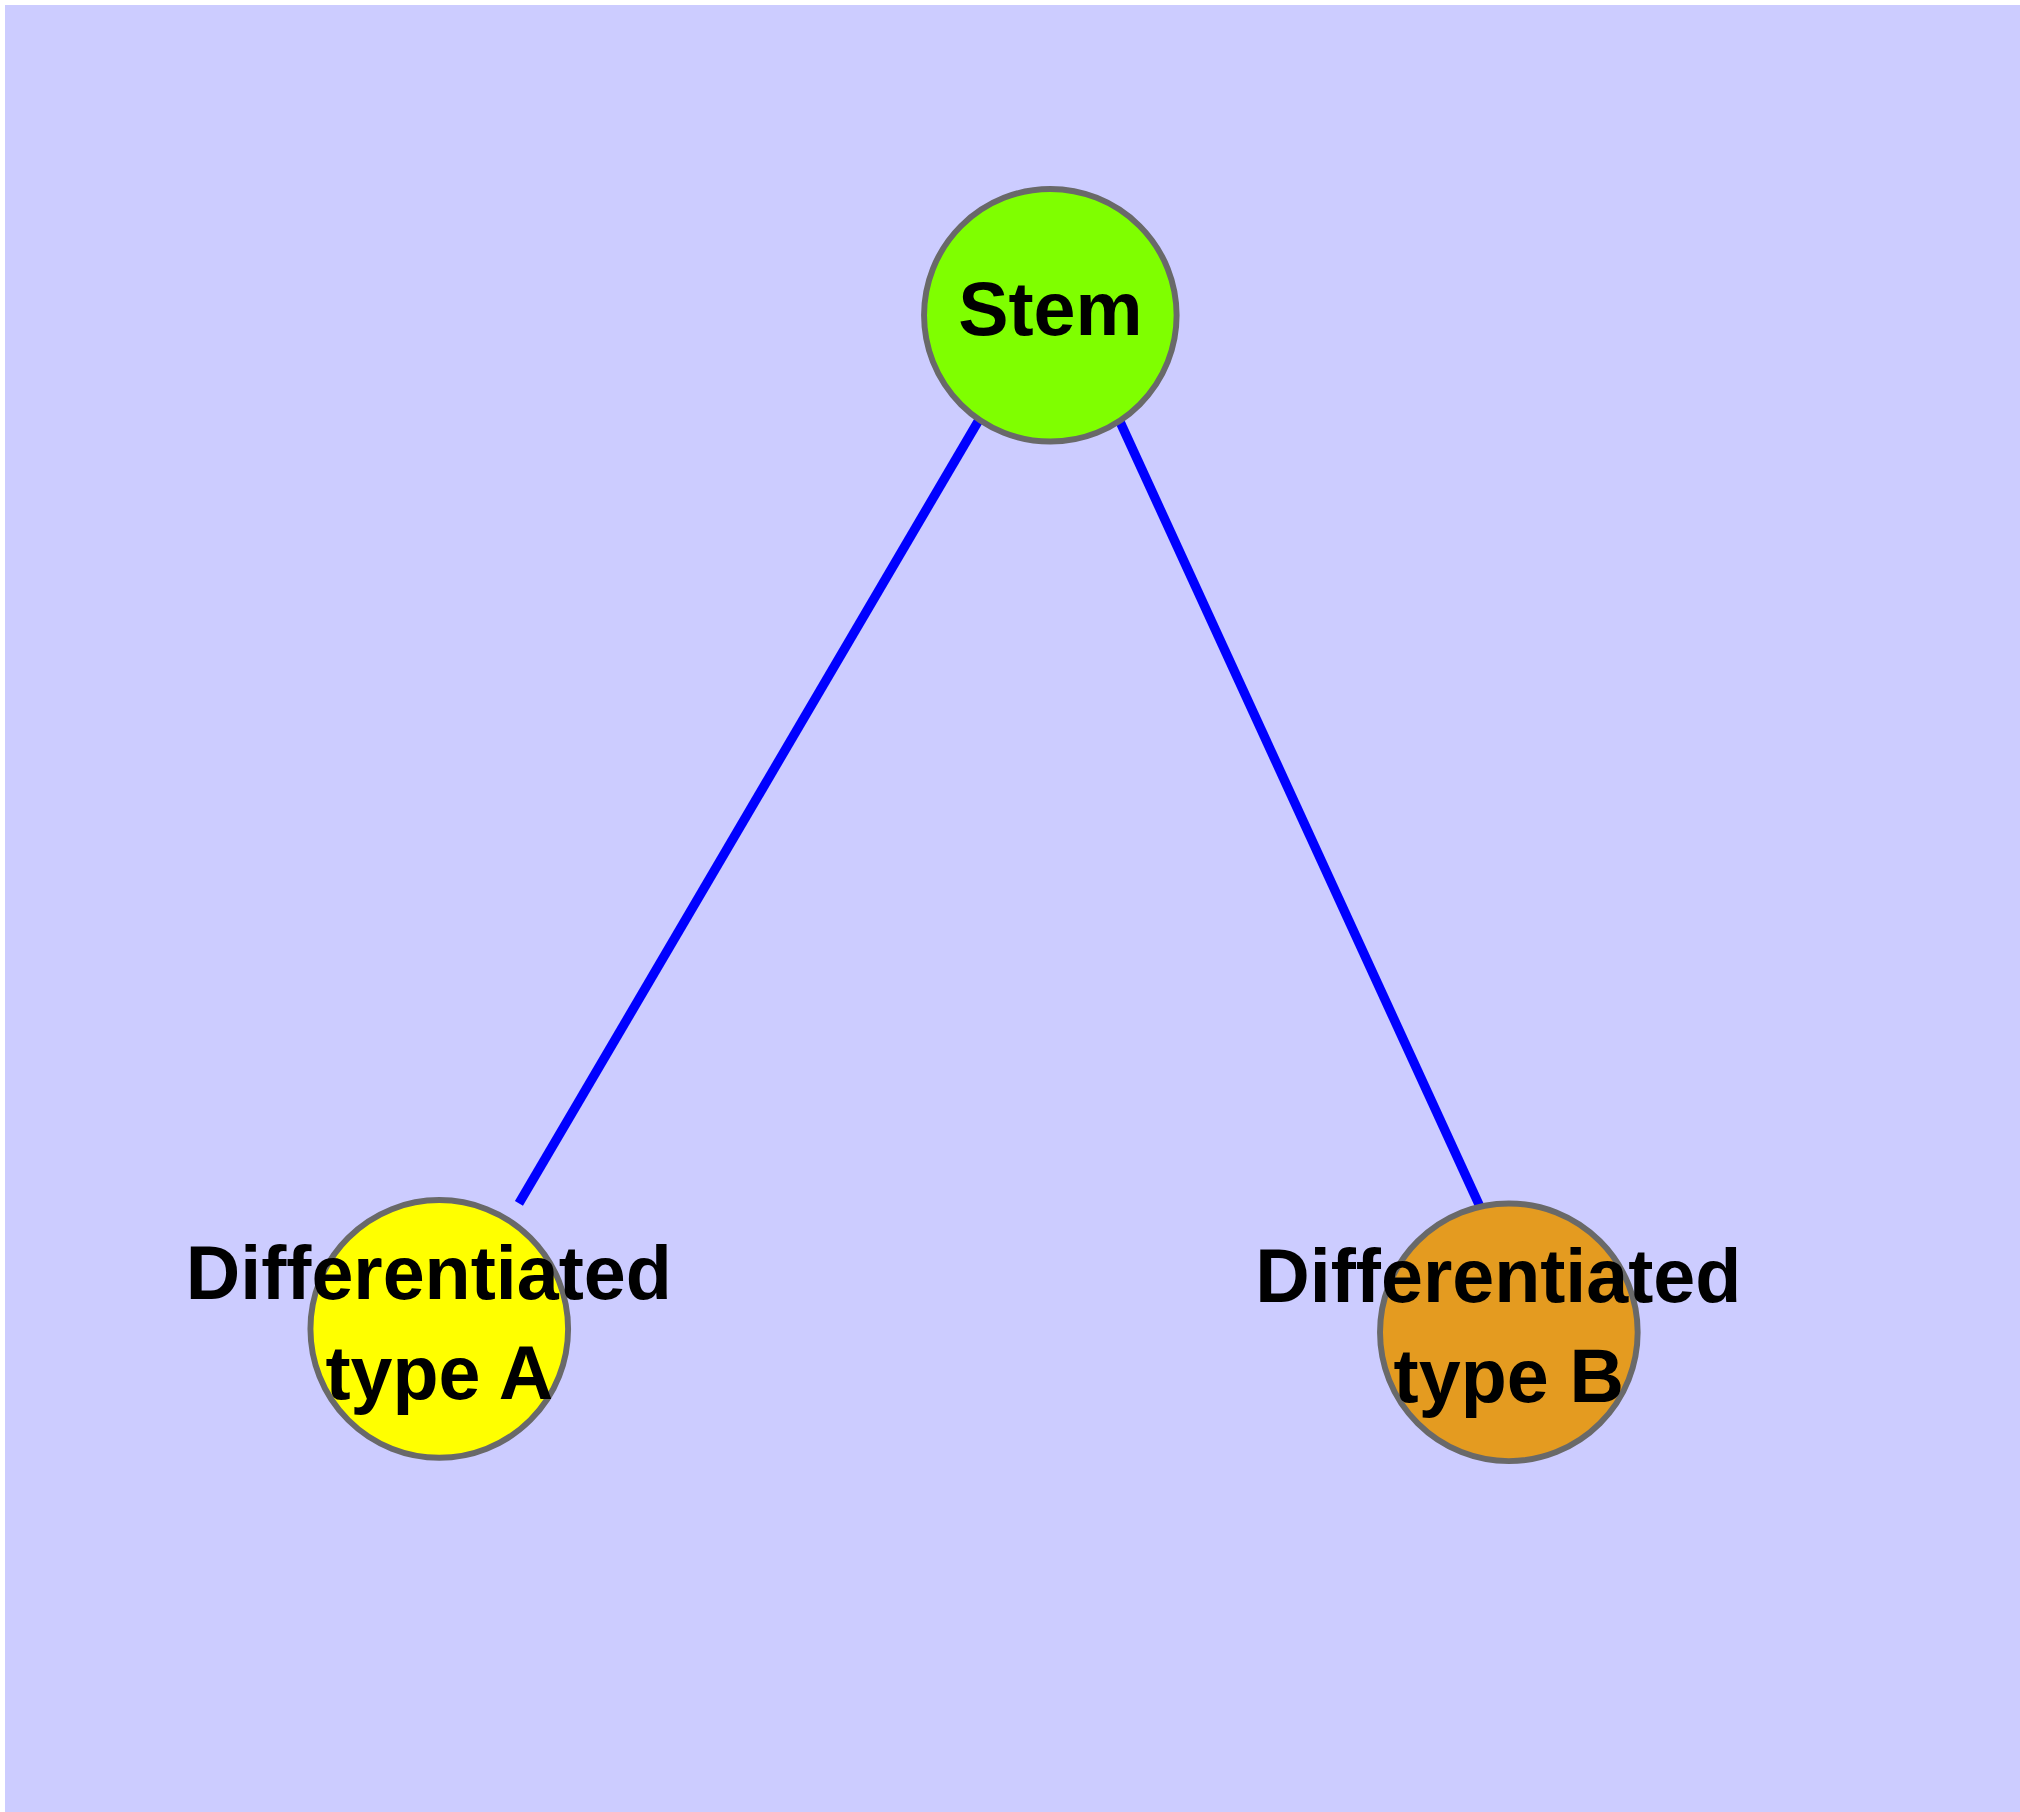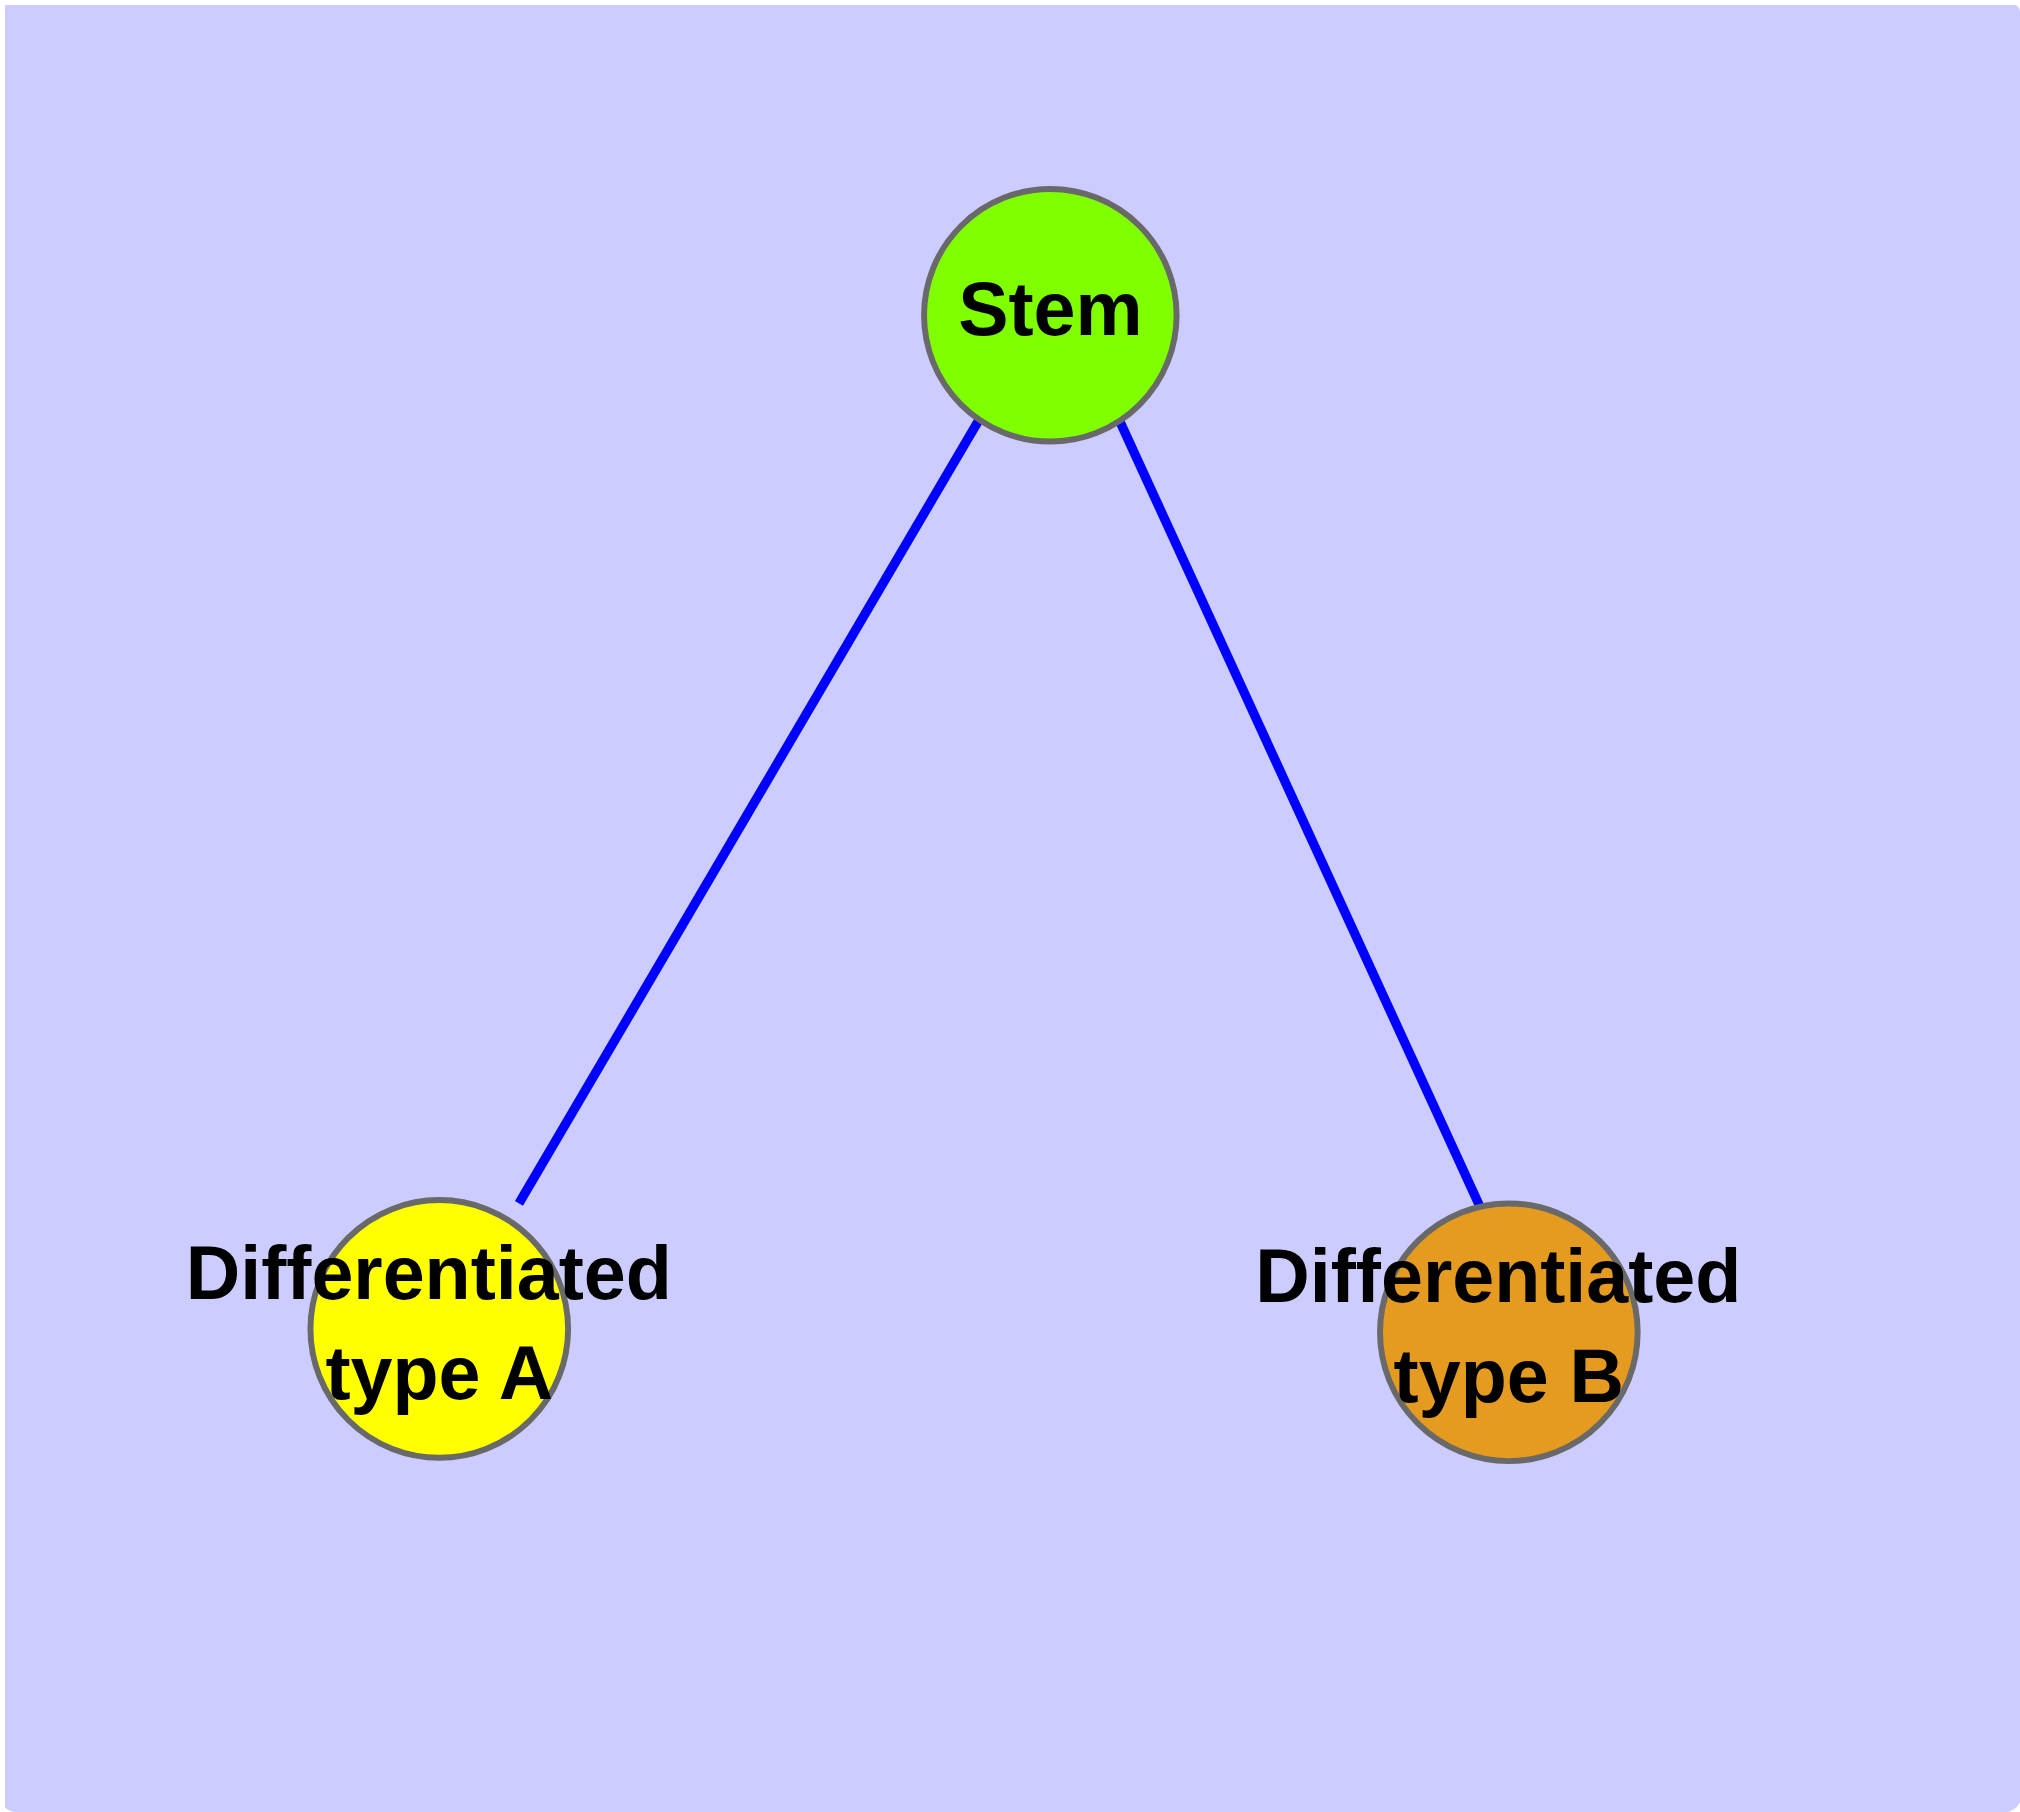--- a/index.html
+++ b/index.html
@@ -8,21 +8,20 @@
     padding: 0;
     background: #ffffff;
   }
   #canvas {
     position: relative;
     width: 2021px;
     height: 1812px;
     background: #ffffff;
     overflow: hidden;
     font-family: "Liberation Sans", sans-serif;
-    border-radius: 16px;
   }
   #plot-background {
     position: absolute;
     left: 5.1px;
     top: 5.1px;
     width: 2015px;
     height: 1807px;
     background: #ccccff;
   }
   #graph-svg {

